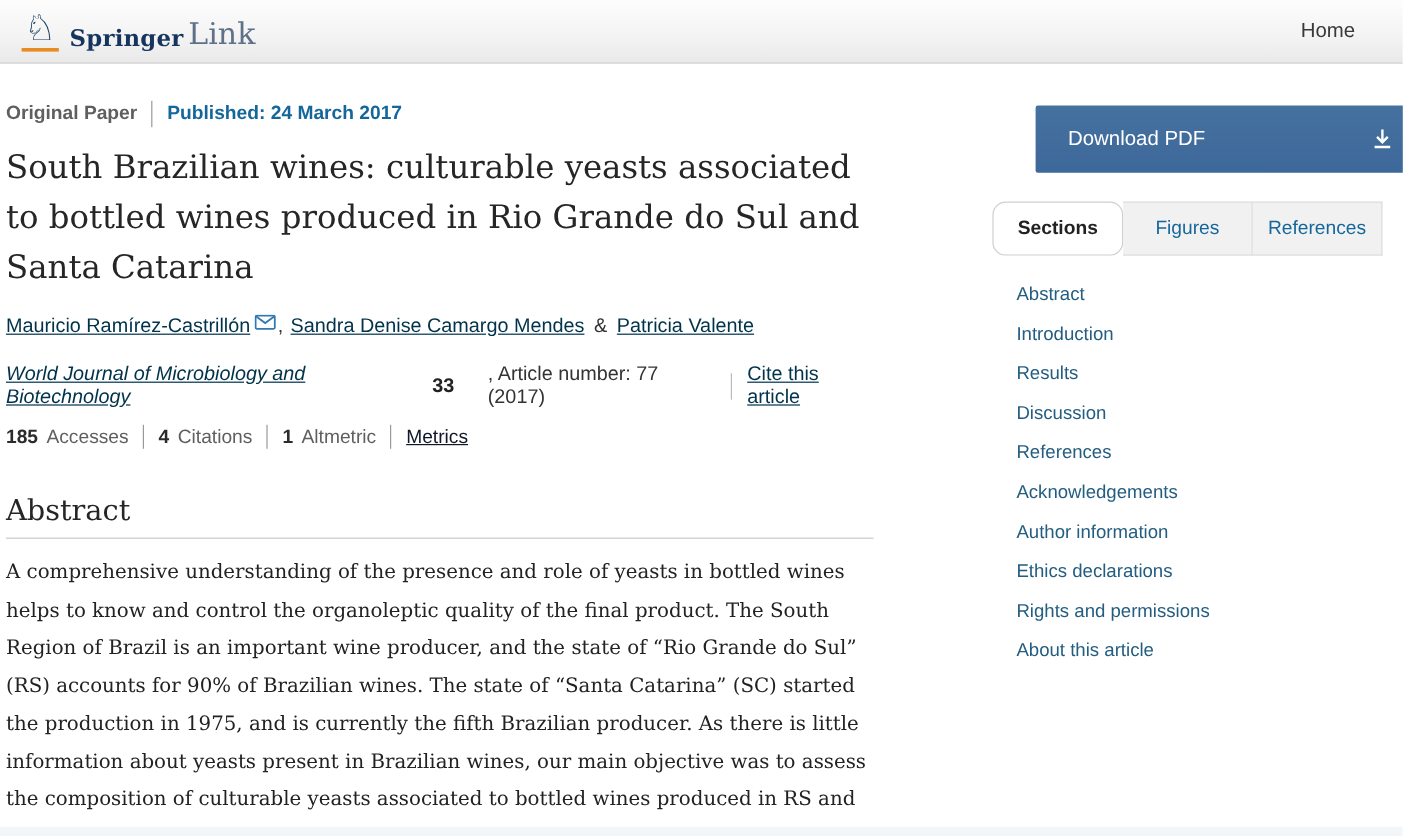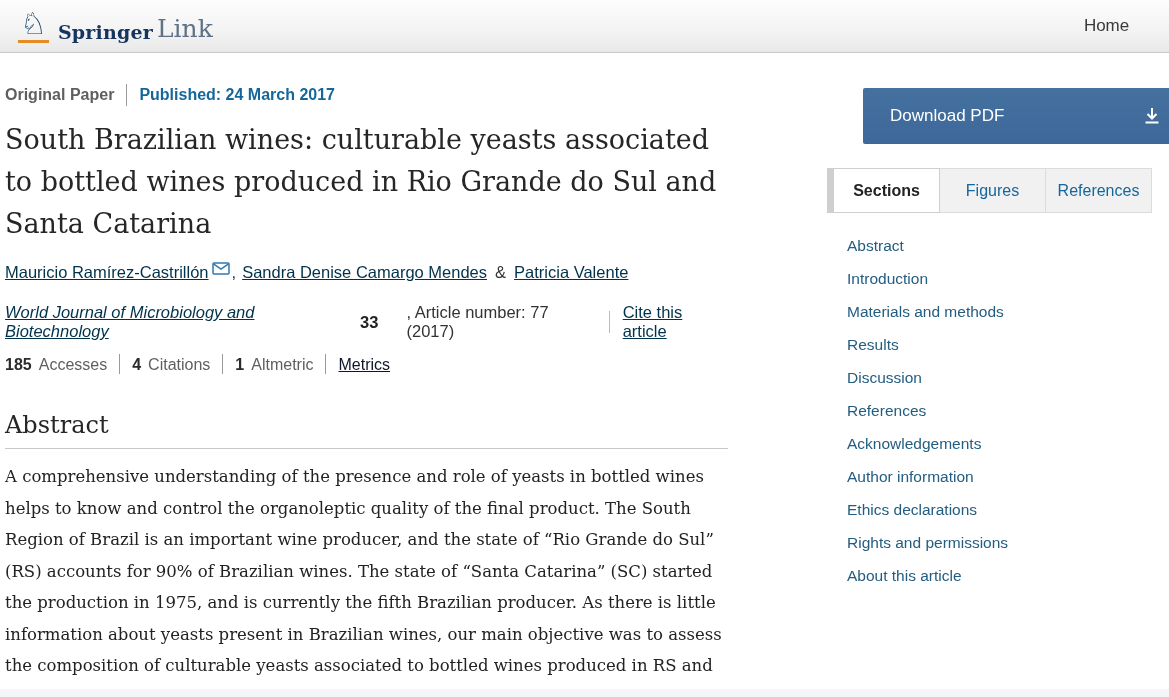--- a/index.html
+++ b/index.html
@@ -71,21 +71,21 @@
     background:linear-gradient(180deg,#45719f 0%,#3d689a 100%);
     color:#fff; font-size:17px; font-family:"Liberation Sans", sans-serif;
     display:flex; align-items:center; justify-content:space-between; padding:0 27px;margin-left:36px;
   }
   .tabs { margin-top:24px; display:flex; width:325px; height:45px; }
   .tab {
     flex:1; display:flex; align-items:center; justify-content:center;
     font-size:16px; cursor:pointer; background:#f1f1f1; color:#15679b;
     border:1px solid #dcdcdc; border-left:none;
   }
-  .tab:first-child { border-left:7px solid #f9a8d4; }
+  .tab:first-child { border-left:1px solid #f9a8d4;border-radius:11px; }
   .tab.active { background:#fff; color:#222; font-weight:700; border-bottom:1px solid #fff; border-color:#cfcfcf; }
   .toc { margin-top:16px; }
   .toc-item { font-size:15.5px; color:#235d80; padding:7.5px 0 7.5px 20px; cursor:pointer; }
 
   .bottom-strip { position:absolute; left:0; bottom:0; width:1169px; height:8px; background:#f3f6f8; }
 </style>
 </head>
 <body>
 
 <div class="page">
@@ -168,21 +168,20 @@
 
     <div class="tabs">
       <div class="tab active">Sections</div>
       <div class="tab">Figures</div>
       <div class="tab">References</div>
     </div>
 
     <nav class="toc">
       <div class="toc-item">Abstract</div>
       <div class="toc-item">Introduction</div>
-      <div class="toc-item">Materials and methods</div>
       <div class="toc-item">Results</div>
       <div class="toc-item">Discussion</div>
       <div class="toc-item">References</div>
       <div class="toc-item">Acknowledgements</div>
       <div class="toc-item">Author information</div>
       <div class="toc-item">Ethics declarations</div>
       <div class="toc-item">Rights and permissions</div>
       <div class="toc-item">About this article</div>
     </nav>
   </aside>

